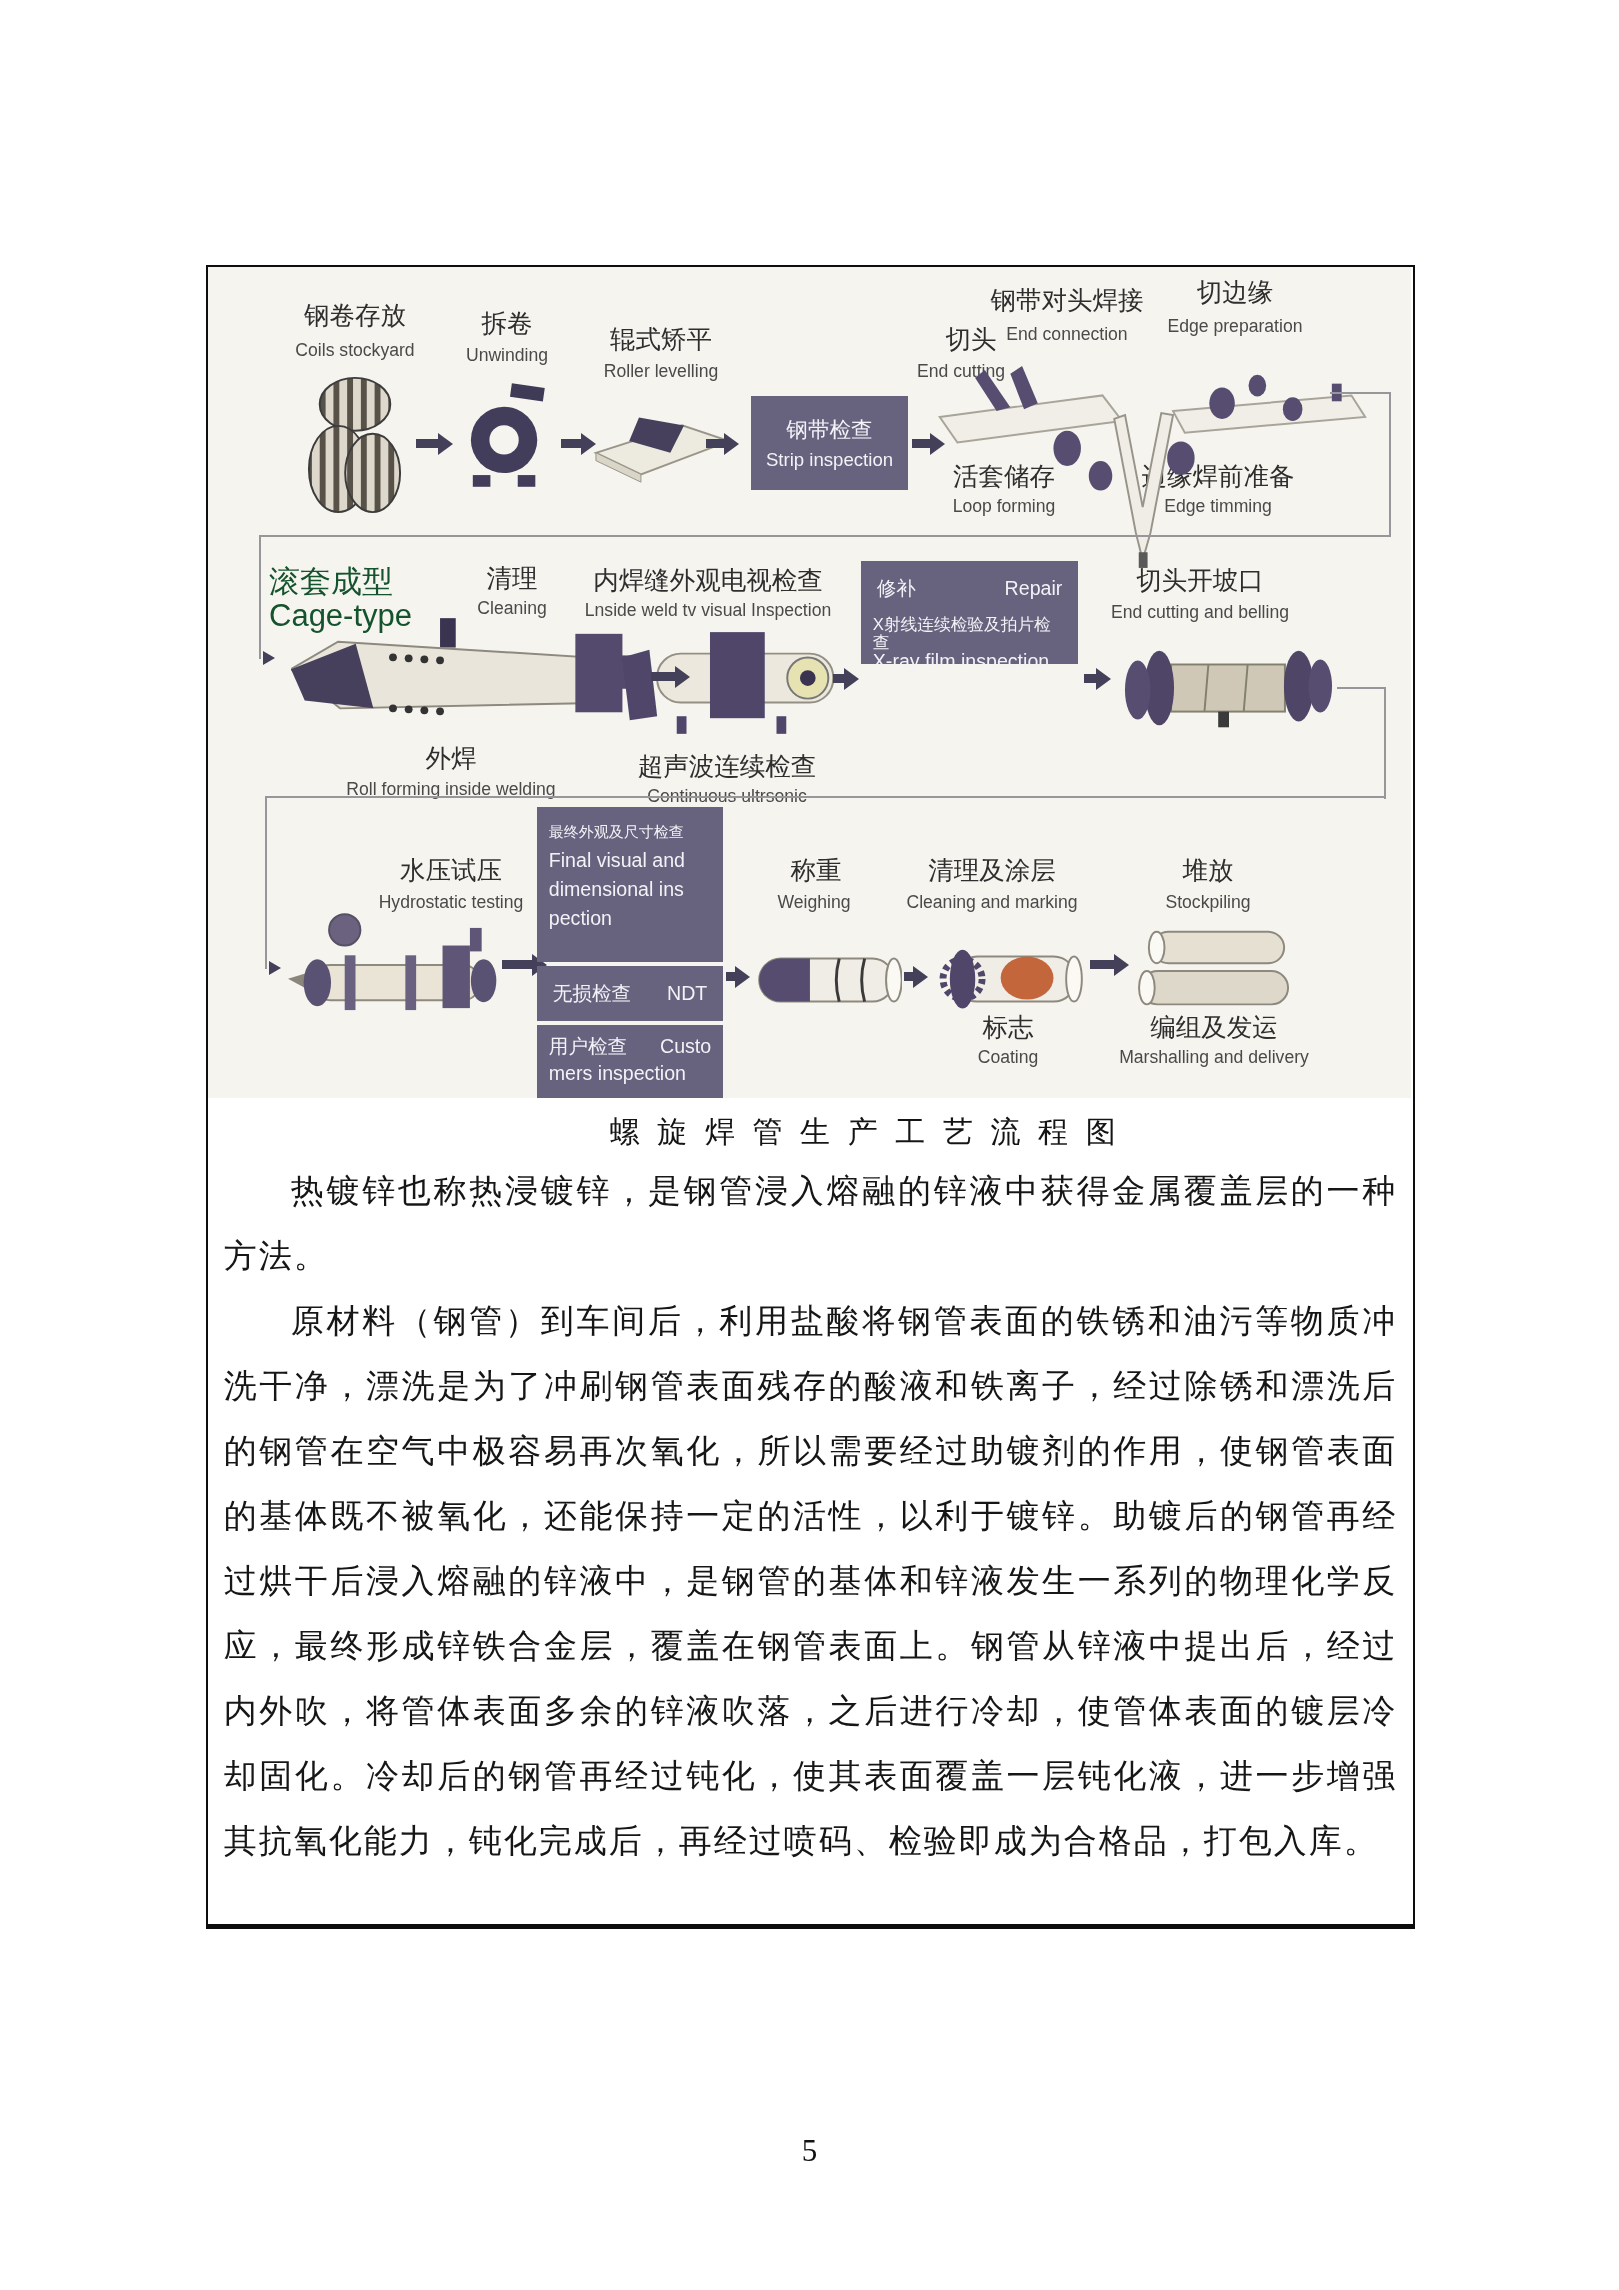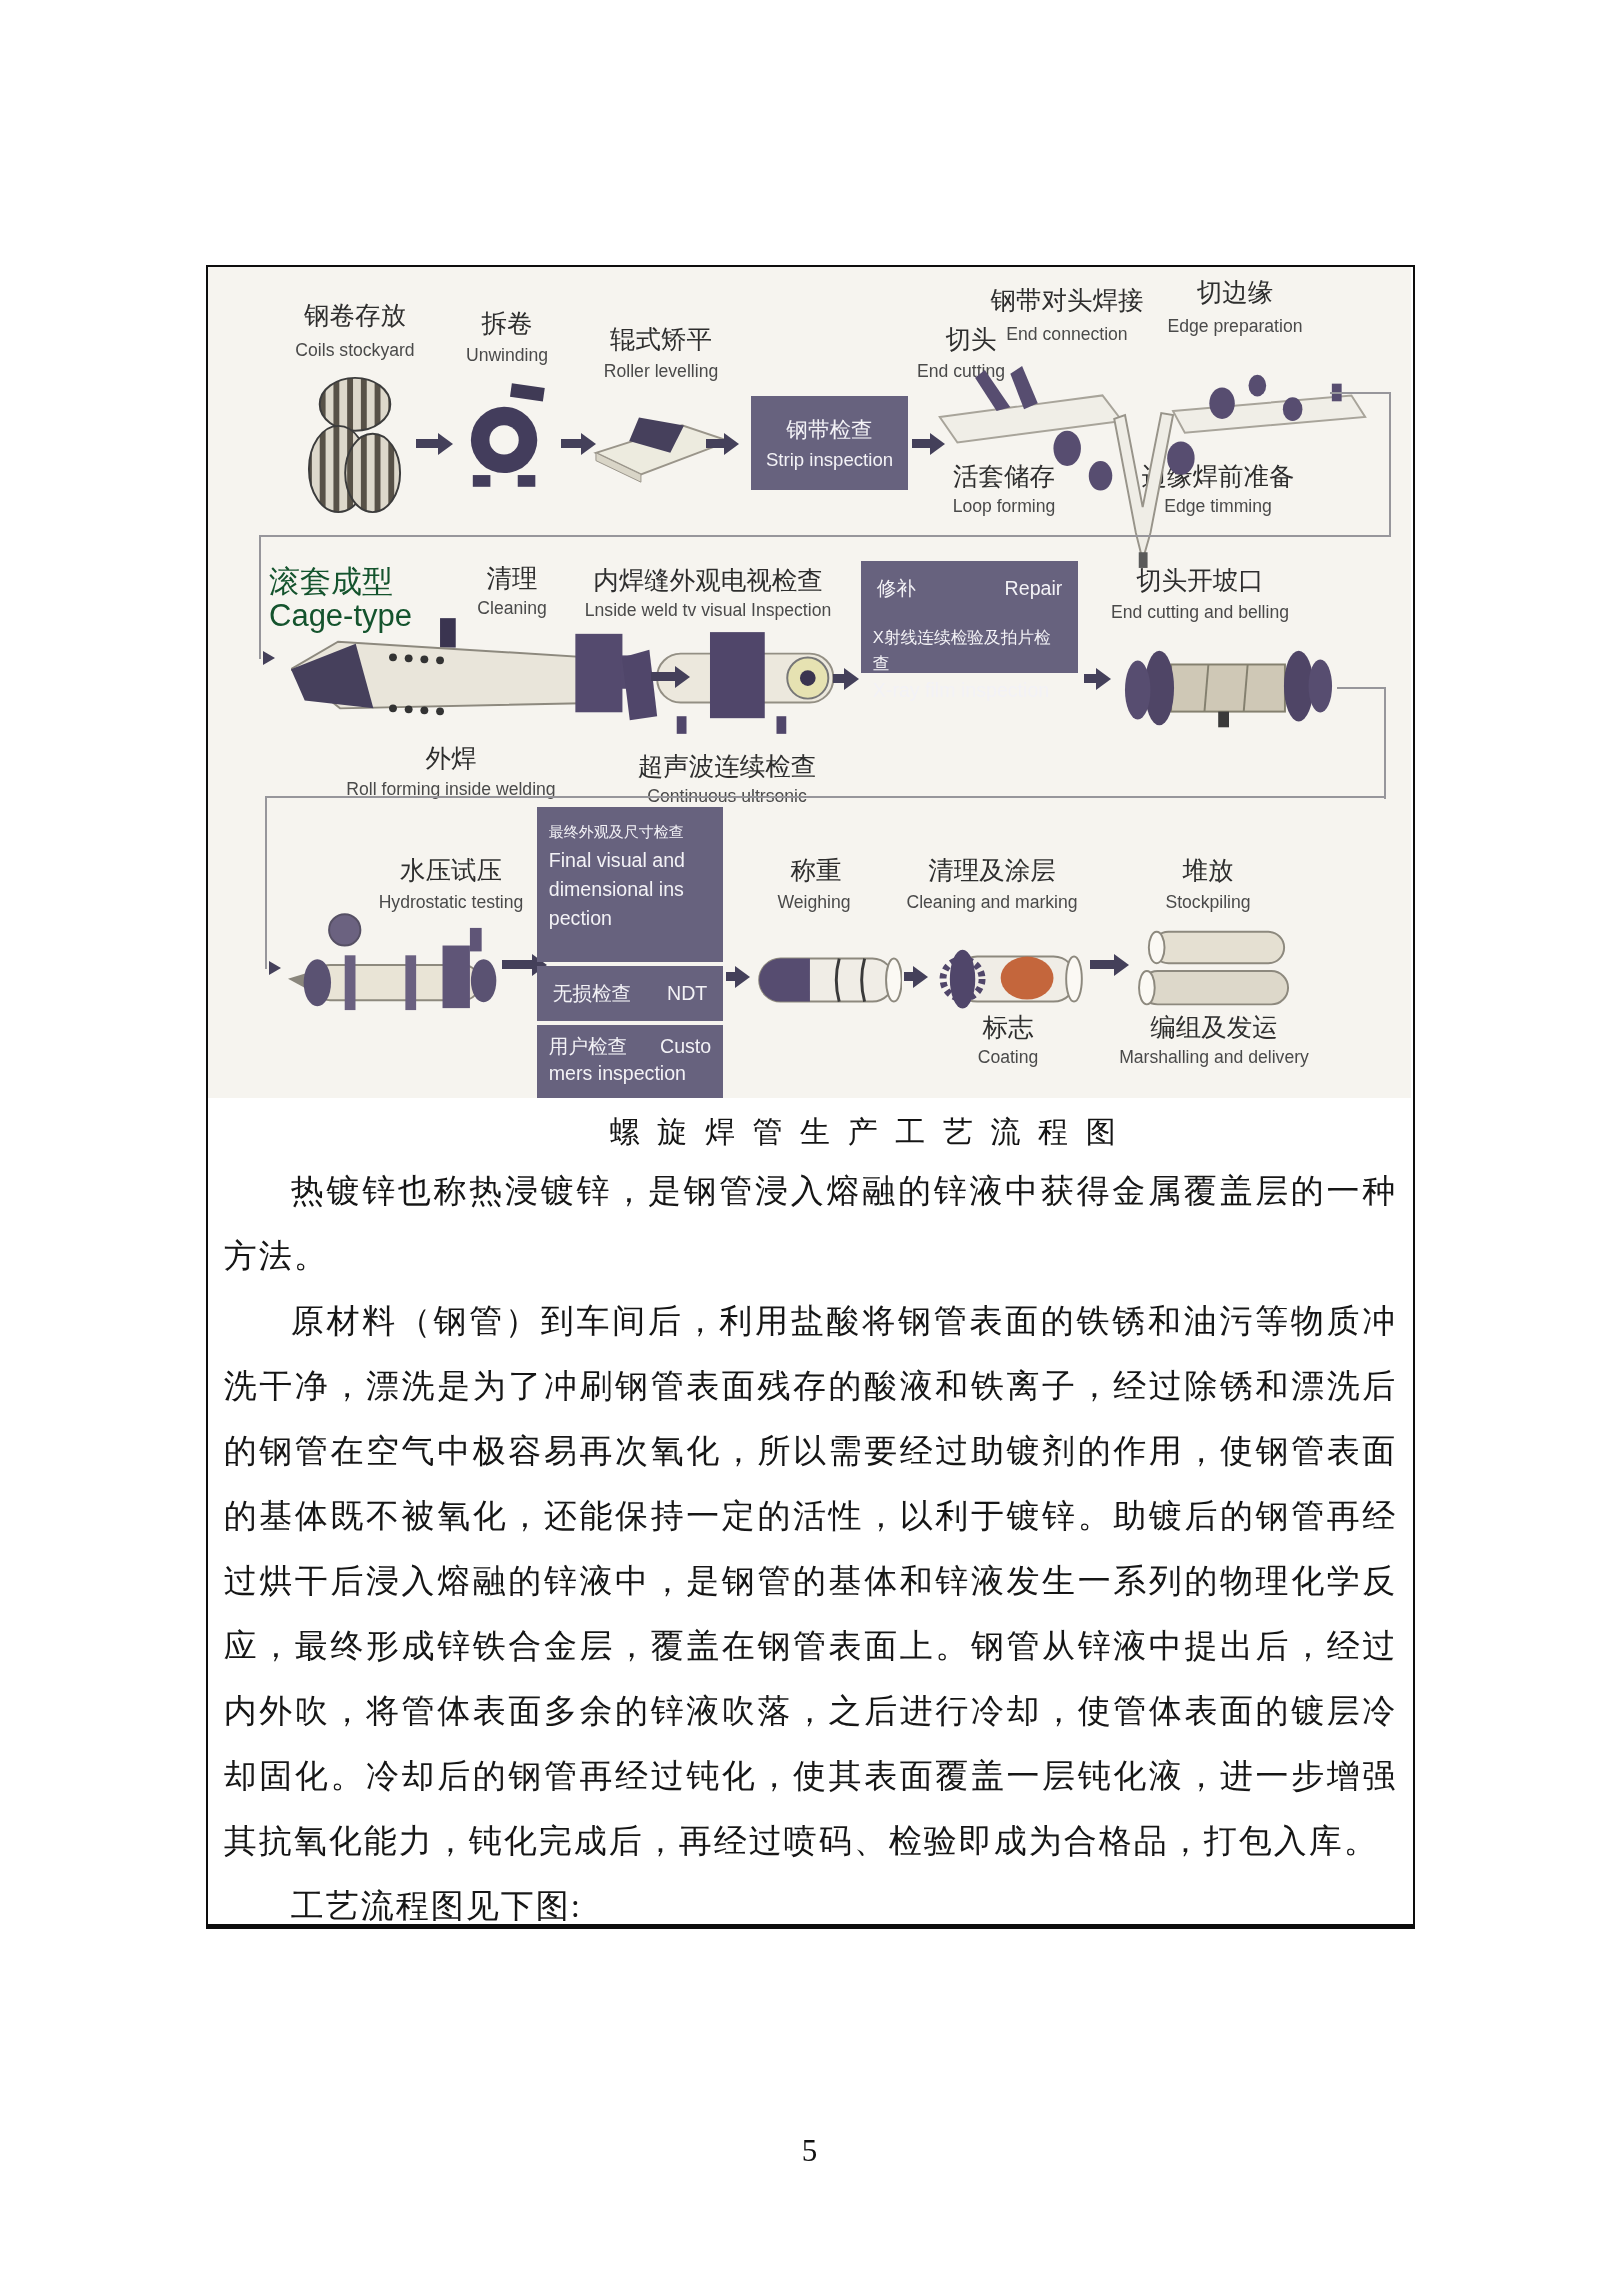--- a/index.html
+++ b/index.html
@@ -182,21 +182,21 @@
       </div>
     <div class="arrow" style="left:876px;top:400px;width:27.4px">
         <span class="shaft"></span>
         <span class="tip"></span>
       </div>
 
     <div class="pbox pline" style="left:653px;top:294px;width:217px;height:55px;padding:0 15.7px;font-size:19.6px">
       <span>修补</span>
       <span>Repair</span>
     </div>
-    <div class="pbox" style="left:653px;top:348px;width:217px;height:58px;padding:9.8px 11.8px;line-height:26px">
+    <div class="pbox" style="left:653px;top:339px;width:217px;height:58px;padding:9.8px 11.8px;line-height:18px">
       <div style="font-size:16.7px">X射线连续检验及拍片检查</div>
       <div style="font-size:19.6px">X-ray film inspection</div>
     </div>
 
     <div class="cline" style="left:1129px;top:420px;width:49px;height:2px"></div>
     <div class="cline" style="left:1176px;top:420px;width:2px;height:112px"></div>
     <div class="cline" style="left:57px;top:529px;width:1121px;height:2px"></div>
     <div class="cline" style="left:57px;top:529px;width:2px;height:173px"></div>
     <div class="chead" style="left:61px;top:694px"></div>
 
@@ -278,18 +278,17 @@
         <span>Custo</span>
       </div>
       <div>mers inspection</div>
     </div>
   </div>
 
   <div class="caption">螺旋焊管生产工艺流程图</div>
   <div class="bodytext">
     <p>热镀锌也称热浸镀锌，是钢管浸入熔融的锌液中获得金属覆盖层的一种方法。</p>
     <p>原材料（钢管）到车间后，利用盐酸将钢管表面的铁锈和油污等物质冲洗干净，漂洗是为了冲刷钢管表面残存的酸液和铁离子，经过除锈和漂洗后的钢管在空气中极容易再次氧化，所以需要经过助镀剂的作用，使钢管表面的基体既不被氧化，还能保持一定的活性，以利于镀锌。助镀后的钢管再经过烘干后浸入熔融的锌液中，是钢管的基体和锌液发生一系列的物理化学反应，最终形成锌铁合金层，覆盖在钢管表面上。钢管从锌液中提出后，经过内外吹，将管体表面多余的锌液吹落，之后进行冷却，使管体表面的镀层冷却固化。冷却后的钢管再经过钝化，使其表面覆盖一层钝化液，进一步增强其抗氧化能力，钝化完成后，再经过喷码、检验即成为合格品，打包入库。</p>
-    <p>工艺流程图见下图:</p>
   </div>
 </div>
 
 <div class="pagenum">5</div>
 
 
 </body></html>

